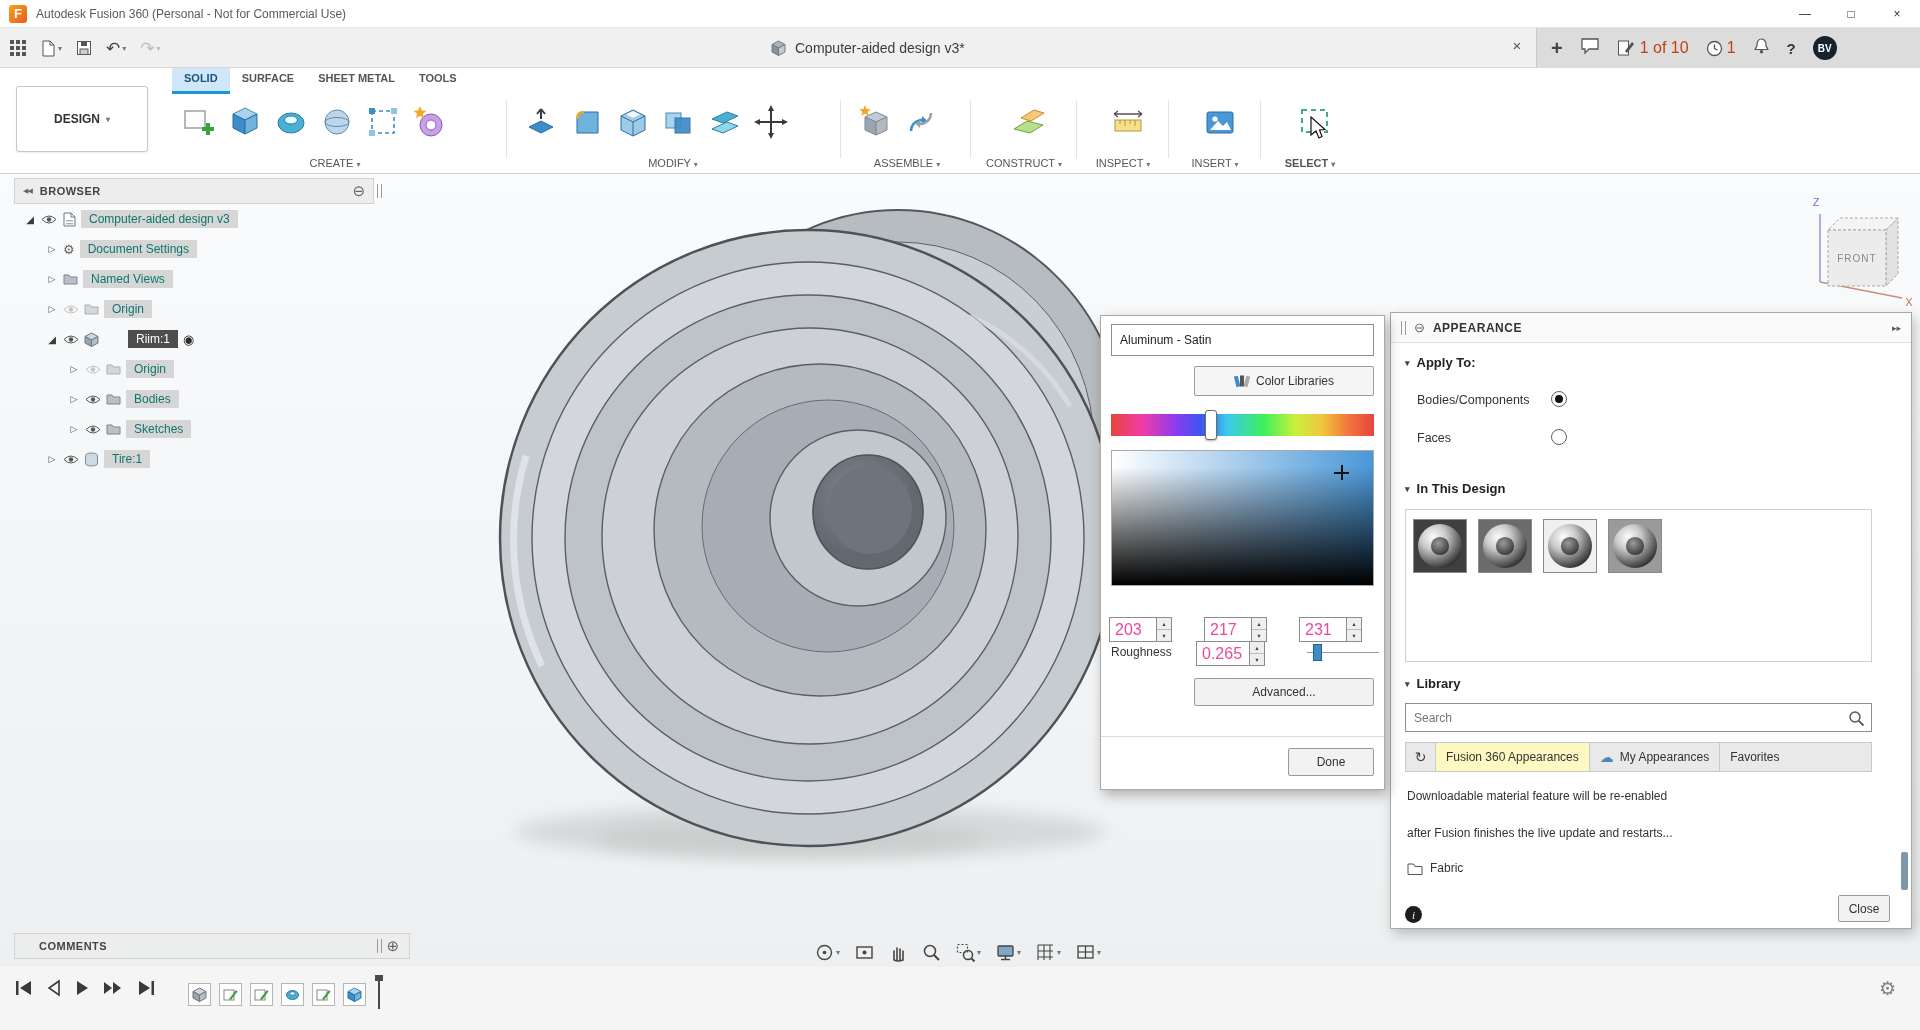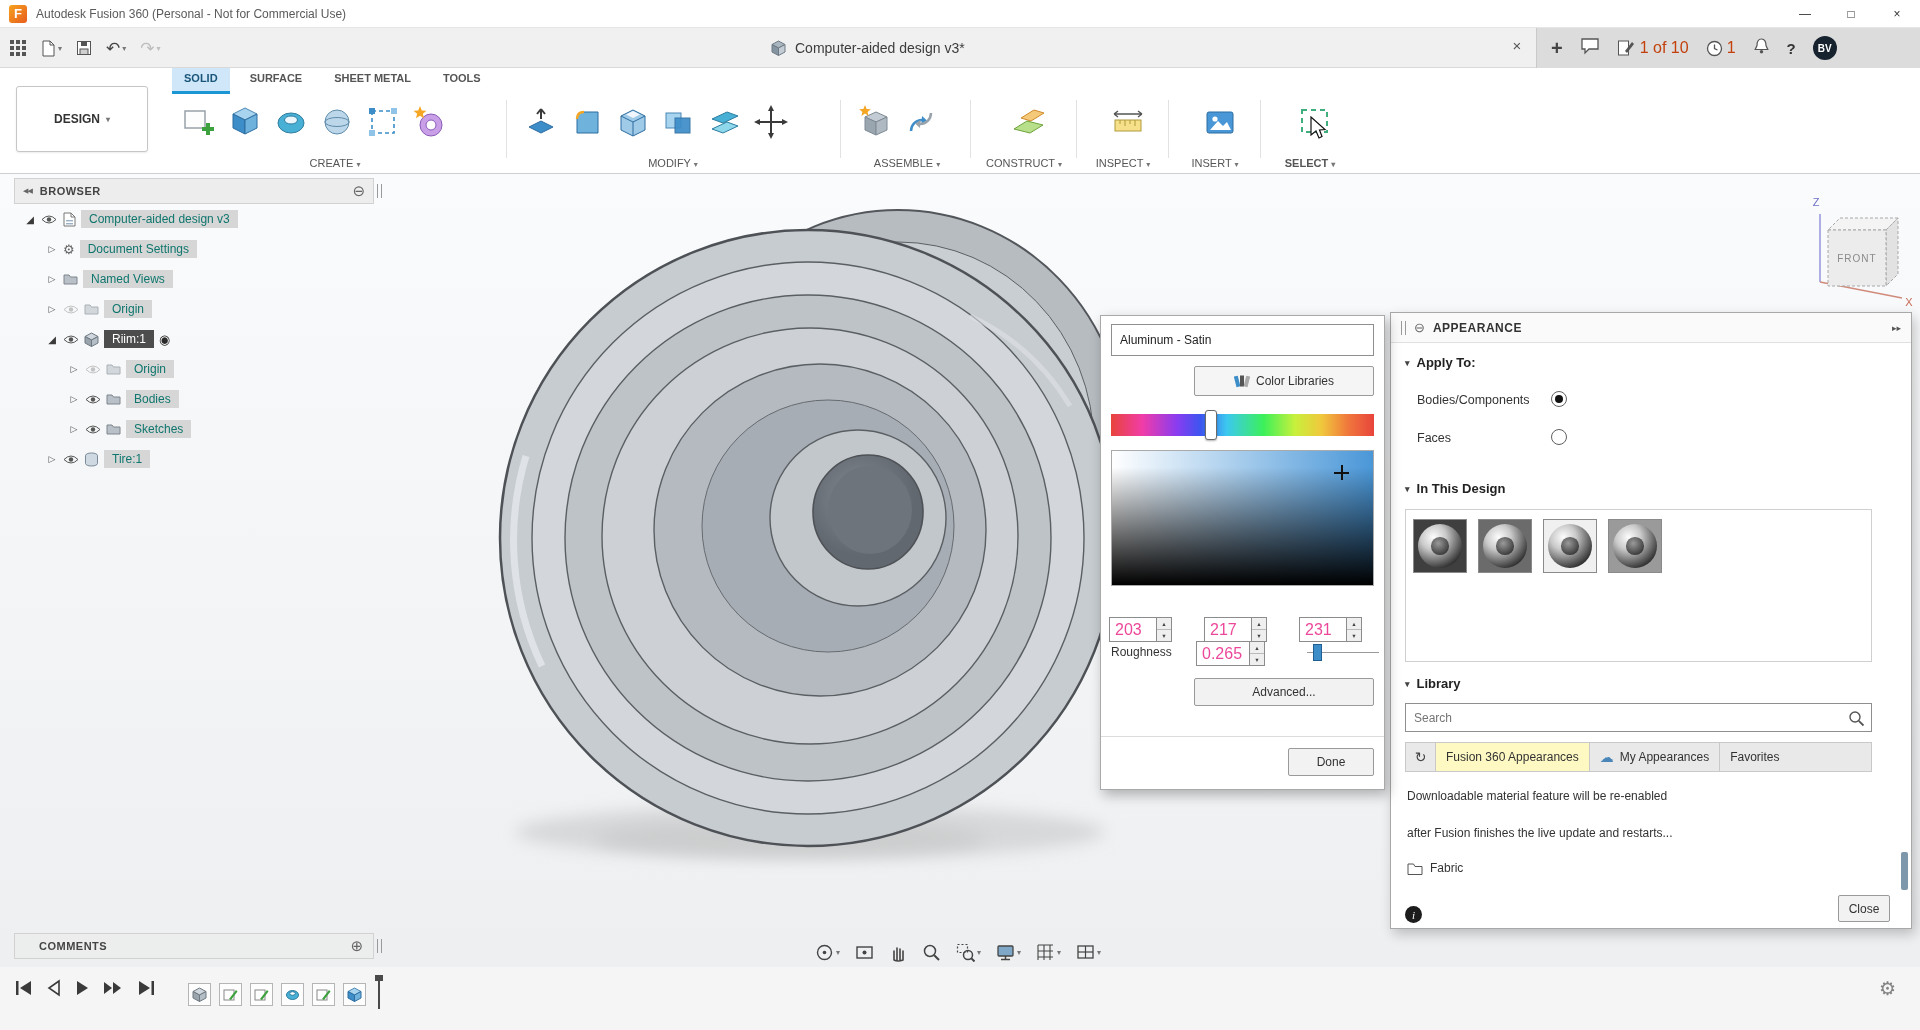--- a/index.html
+++ b/index.html
@@ -23,21 +23,21 @@
   .tab-close { position:absolute; left:1506px; top:9px; font-size:15px; color:#555; width:22px; height:22px; text-align:center; }
   .qat-right { position:absolute; right:0; top:0; width:384px; height:40px; background:#dcdcdc; border-left:1px solid #c9c9c9; display:flex; align-items:center; gap:17px; padding:0 14px; }
   .plus-glyph { font-size:20px; color:#444; font-weight:bold; }
   .count-txt { font-size:16px; color:#c2410c; }
   .avatar { width:24px; height:24px; border-radius:50%; background:#16222e; color:#fff; font-size:10px; font-weight:bold; display:flex; align-items:center; justify-content:center; }
   .help-glyph { font-size:15px; font-weight:bold; color:#333; }
 
   
   .ribbon { position:absolute; left:0; top:68px; width:1920px; height:106px; background:#fff; border-bottom:1px solid #d0d0d0; }
   .workspace-btn { position:absolute; left:16px; top:18px; width:132px; height:66px; background:#fff; border:1px solid #c6c6c6; border-radius:3px; display:flex; align-items:center; justify-content:center; gap:6px; font-size:12px; font-weight:bold; color:#333; box-shadow:0 1px 2px rgba(0,0,0,.08); }
-  .rtabs { position:absolute; left:172px; top:0; height:26px; display:flex; gap:8px; }
+  .rtabs { position:absolute; left:172px; top:0; height:26px; display:flex; }
   .rtab { padding:4px 12px; font-size:11px; font-weight:bold; color:#555; }
   .rtab.active { background:#cfe7f8; color:#19557a; box-shadow:inset 0 -3px 0 #1a96d5; }
   .grp { position:absolute; top:28px; height:76px; }
   .grp-icons { display:flex; gap:8px; padding-left:10px; align-items:center; height:52px; }
   .grp-label { position:absolute; bottom:3px; width:100%; text-align:center; font-size:11px; color:#555; }
   .vsep { position:absolute; top:32px; height:58px; width:1px; background:#e2e2e2; }
   .ribbon-ico { width:38px; height:38px; display:flex; align-items:center; justify-content:center; }
 
   
   .canvas { position:absolute; left:0; top:174px; width:1920px; height:793px; background:linear-gradient(#fafbfc,#edeff0); overflow:hidden; }
@@ -47,26 +47,26 @@
   .panel-hdr { height:26px; background:rgba(236,236,236,.95); border:1px solid #d2d2d2; display:flex; align-items:center; padding:0 8px; }
   .panel-hdr-title { font-size:11px; font-weight:bold; color:#444; letter-spacing:.5px; margin-left:8px; flex:1; }
   .dbl-arrow { font-size:7px; color:#666; letter-spacing:-1px; }
   .circle-btn { font-size:15px; color:#666; }
   .grip { position:absolute; width:5px; height:14px; border-left:1px solid #9a9a9a; border-right:1px solid #9a9a9a; }
   .br-row { height:30px; display:flex; align-items:center; gap:5px; }
   .lvl0 { padding-left:10px; } .lvl1 { padding-left:32px; } .lvl2 { padding-left:54px; }
   .tw { width:12px; font-size:9px; color:#555; text-align:center; }
   .tw.exp { font-size:10px; color:#3a3a3a; }
   .chip { background:#d6d6d6; color:#0f766e; font-size:12px; padding:2px 8px; white-space:nowrap; }
-  .chip.sel { background:#4d4d4d; color:#fff; }
+  .chip.sel { background:#4d4d4d; color:#fff;margin-left:24px; }
   .radio-target { font-size:13px; color:#2a2a2a; }
   .gear-glyph { font-size:13px; color:#666; }
 
   
-  .comments-bar { position:absolute; left:14px; top:759px; width:360px; height:26px; background:rgba(236,236,236,.95); border:1px solid #d2d2d2; display:flex; align-items:center; padding:0 10px; }
+  .comments-bar { position:absolute; left:14px; top:759px; width:396px; height:26px; background:rgba(236,236,236,.95); border:1px solid #d2d2d2; display:flex; align-items:center; padding:0 10px; }
   .comments-title { font-size:11px; font-weight:bold; color:#444; letter-spacing:.5px; flex:1; padding-left:14px; }
   .navbar { position:absolute; left:815px; top:763px; height:30px; display:flex; align-items:center; gap:15px; }
   .nav-item { display:flex; align-items:center; gap:2px; }
 
   
   .color-dialog { position:absolute; left:1100px; top:141px; width:285px; height:475px; background:#fff; border:1px solid #a9a9a9; box-shadow:3px 5px 12px rgba(0,0,0,.28); z-index:50; }
   .cd-name { position:absolute; left:10px; right:10px; top:8px; height:32px; border:1px solid #8f8f8f; font-size:12px; padding:0 8px; color:#222; }
   .cd-lib-btn { position:absolute; right:10px; top:50px; width:180px; height:30px; border:1px solid #9a9a9a; background:#f5f5f5; border-radius:2px; display:flex; align-items:center; justify-content:center; gap:6px; font-size:12px; color:#333; }
   .cd-hue { position:absolute; left:10px; right:10px; top:98px; height:22px; background:linear-gradient(to right,#e8443c 0%,#f03ca8 12%,#8a3cf0 25%,#3c55f0 34%,#3cc8f0 44%,#3cf05a 58%,#c8f03c 70%,#f0c83c 80%,#f0783c 90%,#e8443c 100%); }
   .cd-hue-handle { position:absolute; left:calc(38% - 6px); top:-4px; width:12px; height:30px; background:#fff; border:1px solid #6c6c6c; border-radius:3px; box-shadow:0 1px 2px rgba(0,0,0,.3); }

